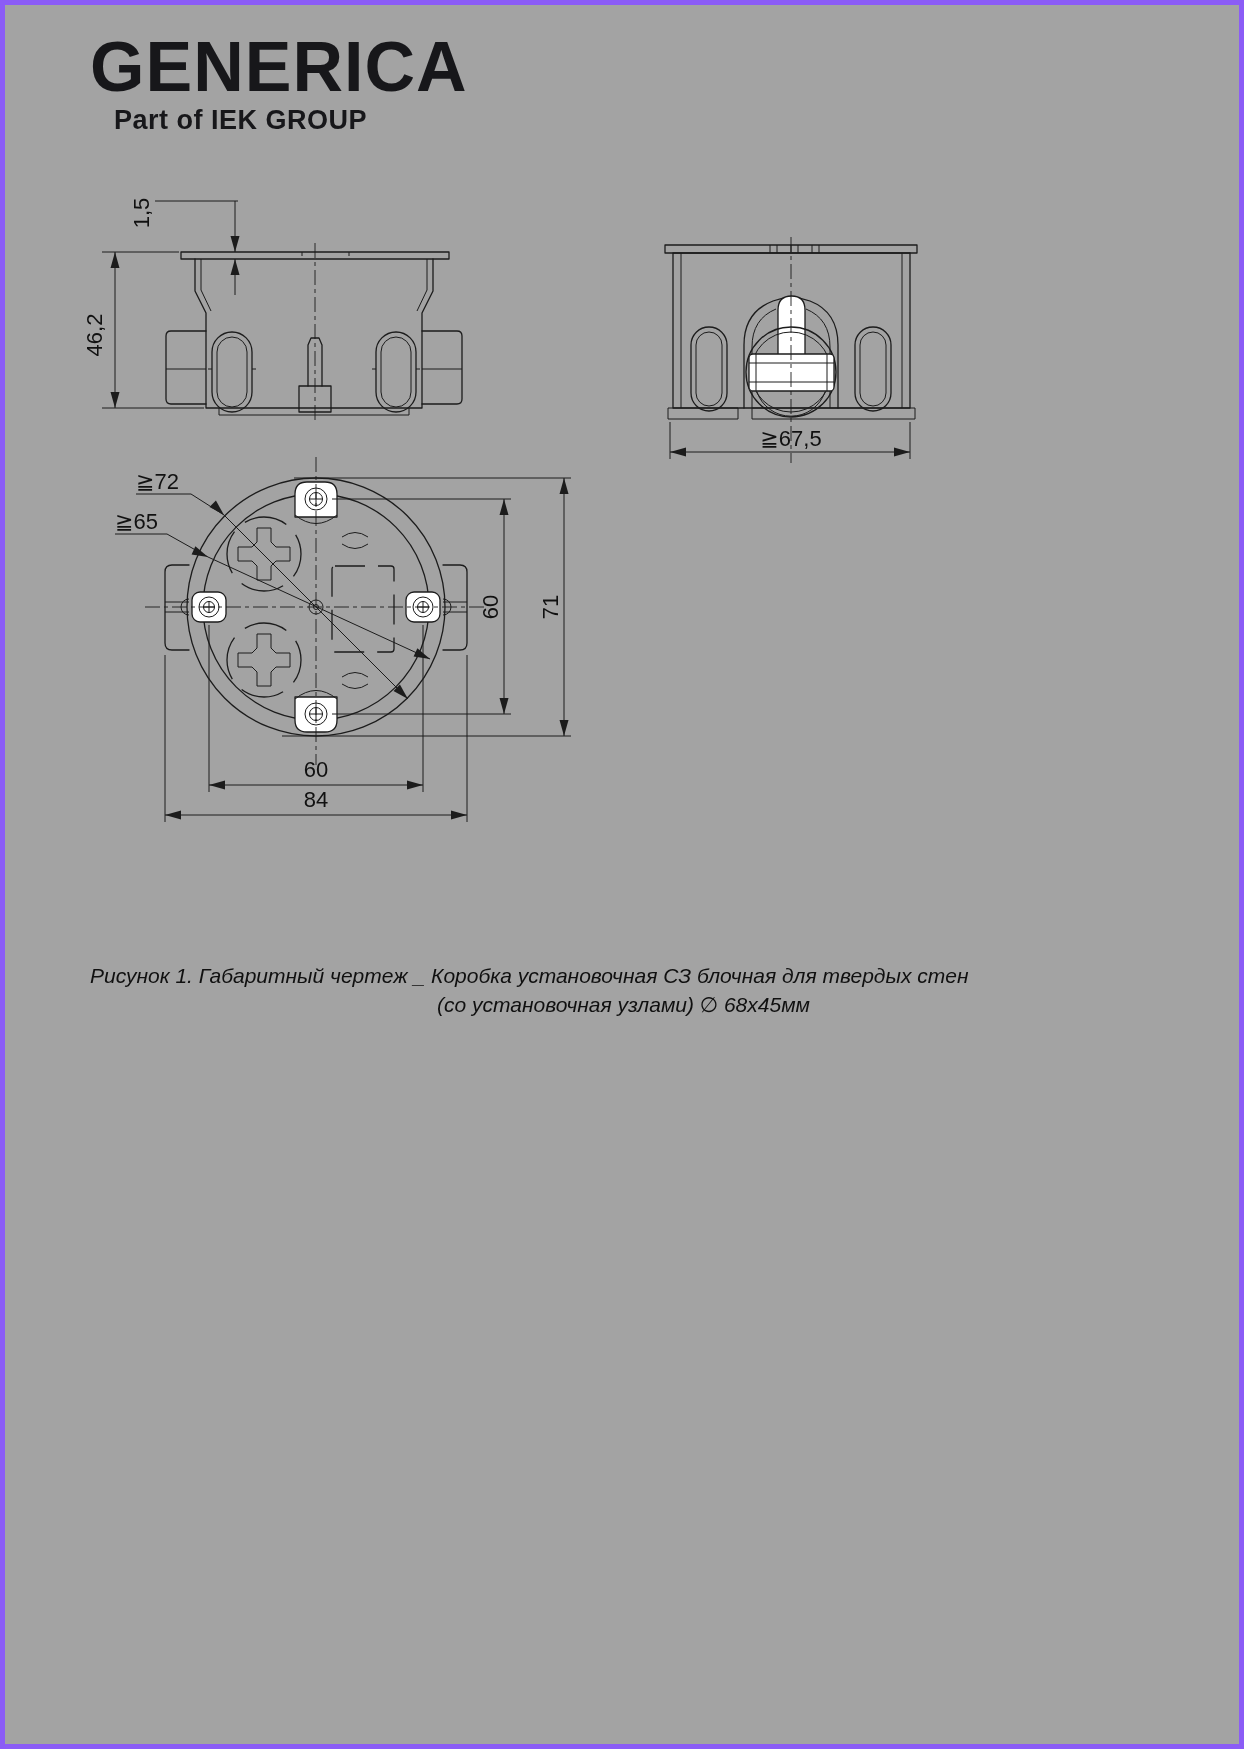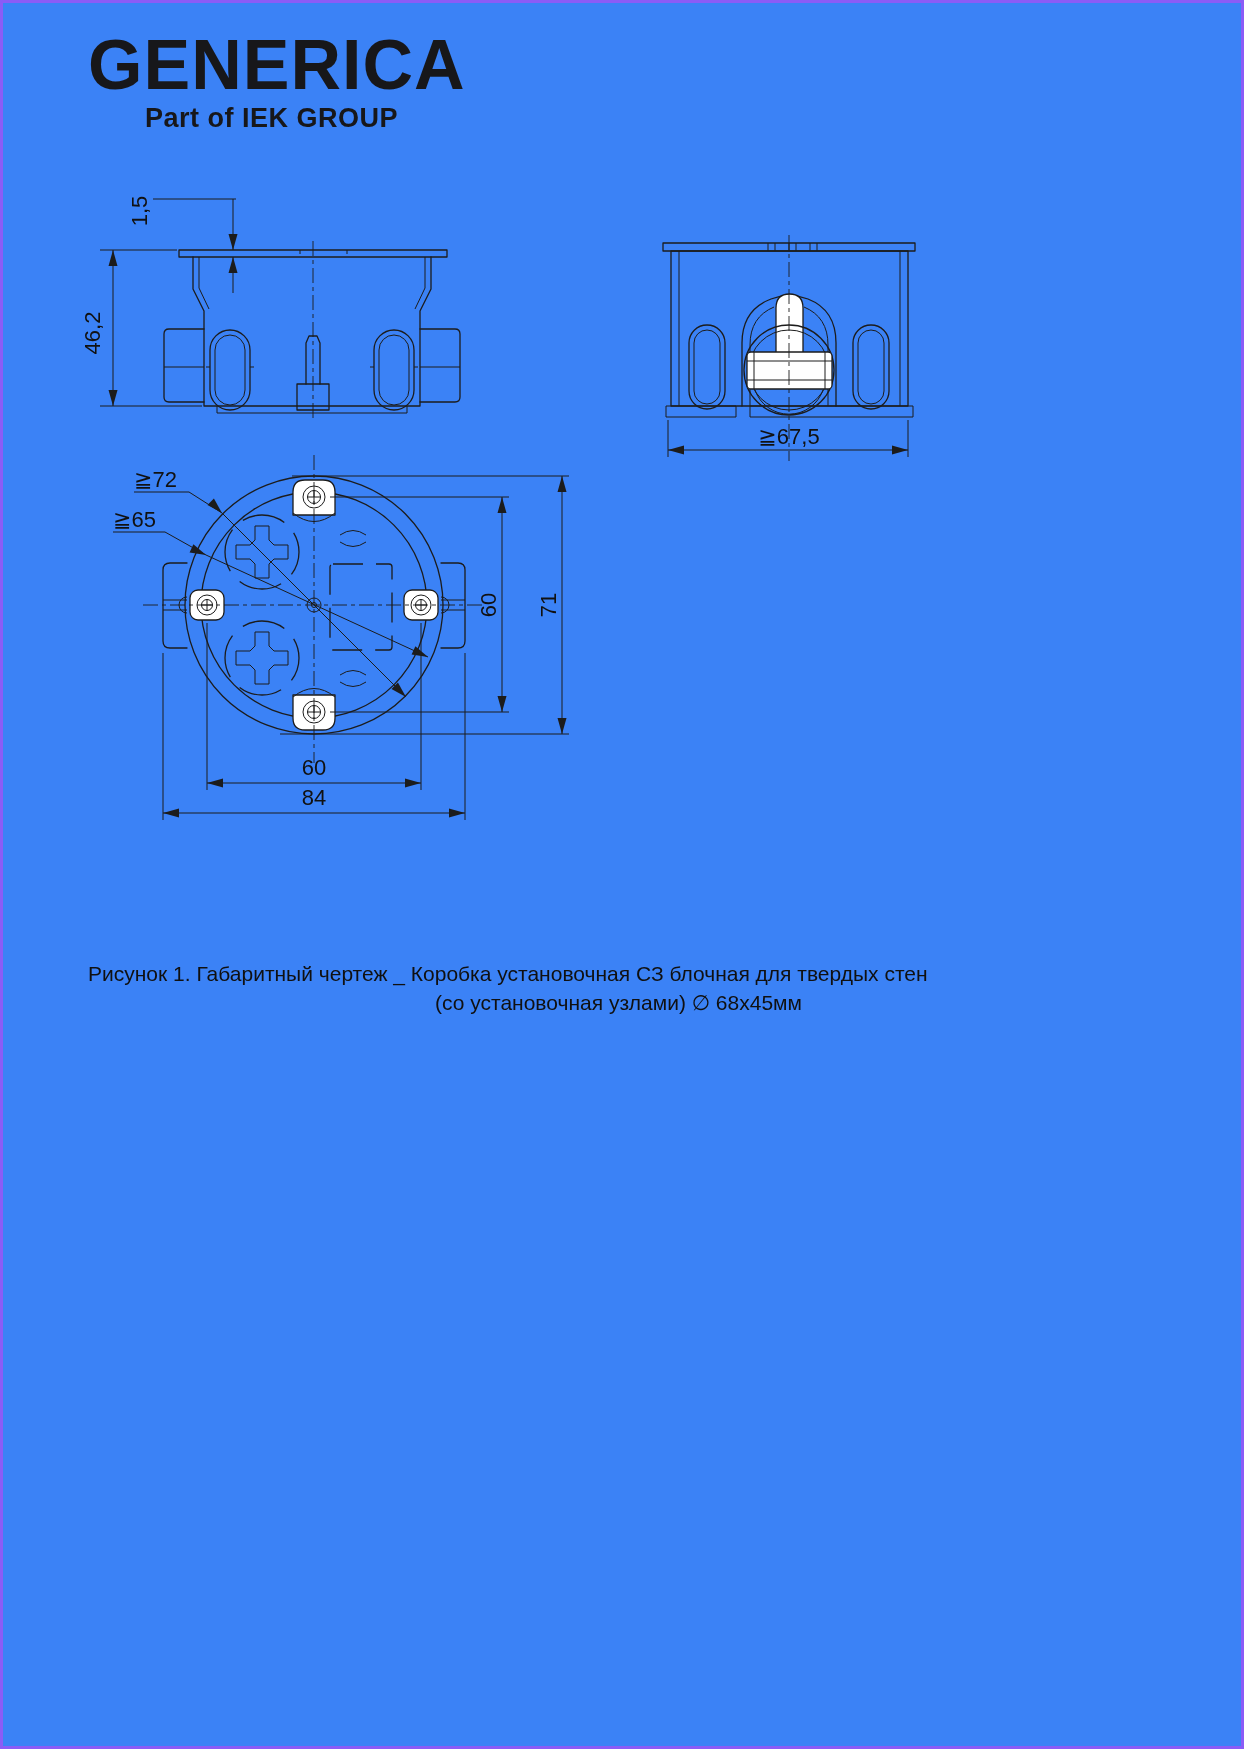--- a/index.html
+++ b/index.html
@@ -1,33 +1,33 @@
 <!DOCTYPE html>
 <html><head>
 <meta charset="utf-8">
 <style>
   html,body { margin:0; padding:0; background:#e8e8e8; }
   .page {
     position:relative; width:1244px; height:1749px; margin:0 auto;
-    background:#3b82f6; border:3px solid #8b5cf6; box-sizing:border-box;
+    background:#a3a3a3; border:5px solid #8b5cf6; box-sizing:border-box;
     font-family:"Liberation Sans","DejaVu Sans",sans-serif; overflow:hidden;padding-left:48px;
   }
   .logo { position:absolute; left:85px; top:26px; color:#17171a; }
   .logo-brand { font-size:70px; font-weight:800; line-height:1.05; letter-spacing:1px; }
-  .logo-tagline { font-size:27px; font-weight:700; letter-spacing:.5px; margin-left:57px; margin-top:0px; }
+  .logo-tagline { font-size:27px; font-weight:700; letter-spacing:.5px; margin-left:24px; margin-top:0px; }
   svg.drawing { position:absolute; left:0; top:0; }
   .ln   { fill:none; stroke:#1c1c1c; stroke-width:1.3; stroke-linejoin:round; stroke-linecap:round; }
   .thin { fill:none; stroke:#1c1c1c; stroke-width:1; stroke-linejoin:round; }
   .wf   { fill:#ffffff; stroke:#1c1c1c; stroke-width:1.3; stroke-linejoin:round; }
   .dim  { fill:none; stroke:#1c1c1c; stroke-width:1; }
   .cl   { fill:none; stroke:#1c1c1c; stroke-width:.9; stroke-dasharray:15 4 4 4; }
   .dash { fill:none; stroke:#1c1c1c; stroke-width:1.3; }
   .arr  { fill:#1c1c1c; stroke:none; }
   text.dimtxt { font-family:"Liberation Sans","DejaVu Sans",sans-serif; font-size:22px; fill:#111; }
-  .caption { position:absolute; left:85px; top:936px; font-size:21px; color:#101010; line-height:1.38; }
+  .caption { position:absolute; left:85px; top:936px; font-size:21px; color:#101010; line-height:1.38;font-style:italic; }
   .caption .l2 { display:block; margin-left:347px; }
 </style>
 </head>
 <body>
 
 <div class="page">
 
   <div class="logo">
     <div class="logo-brand">GENERICA</div>
     <div class="logo-tagline">Part of IEK GROUP</div>

